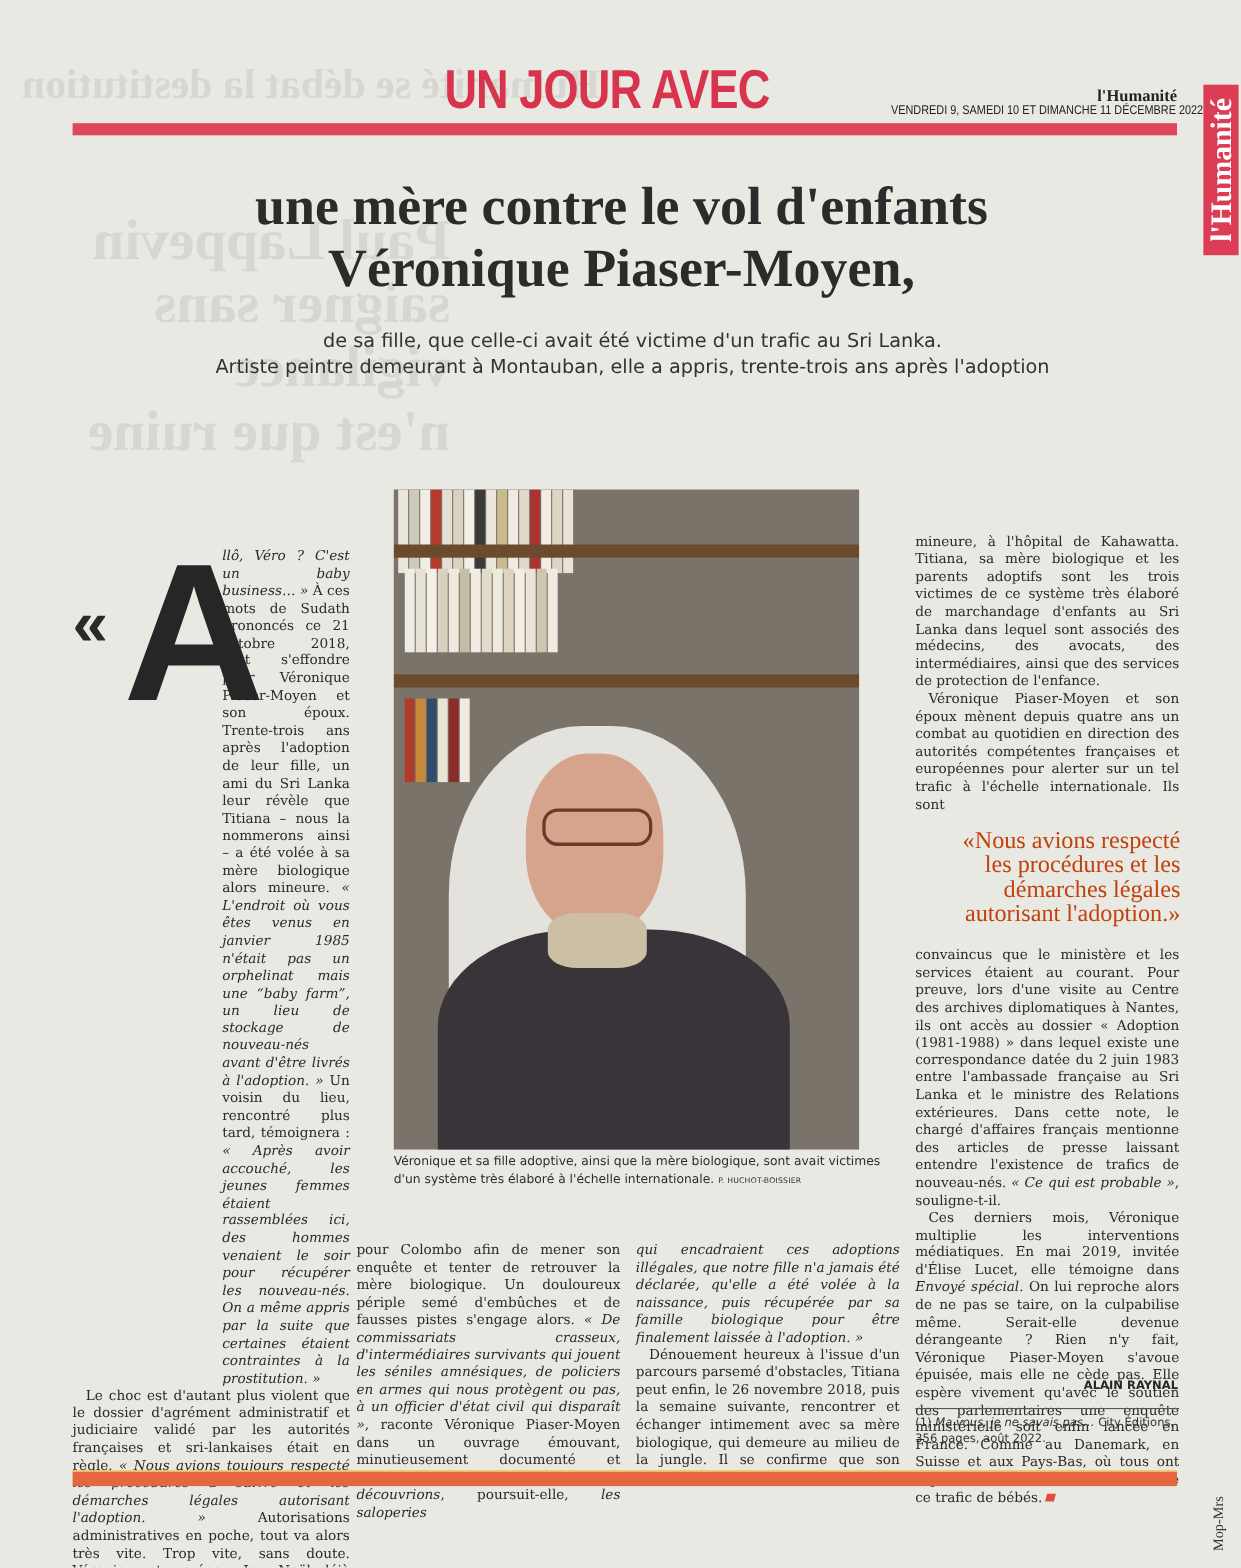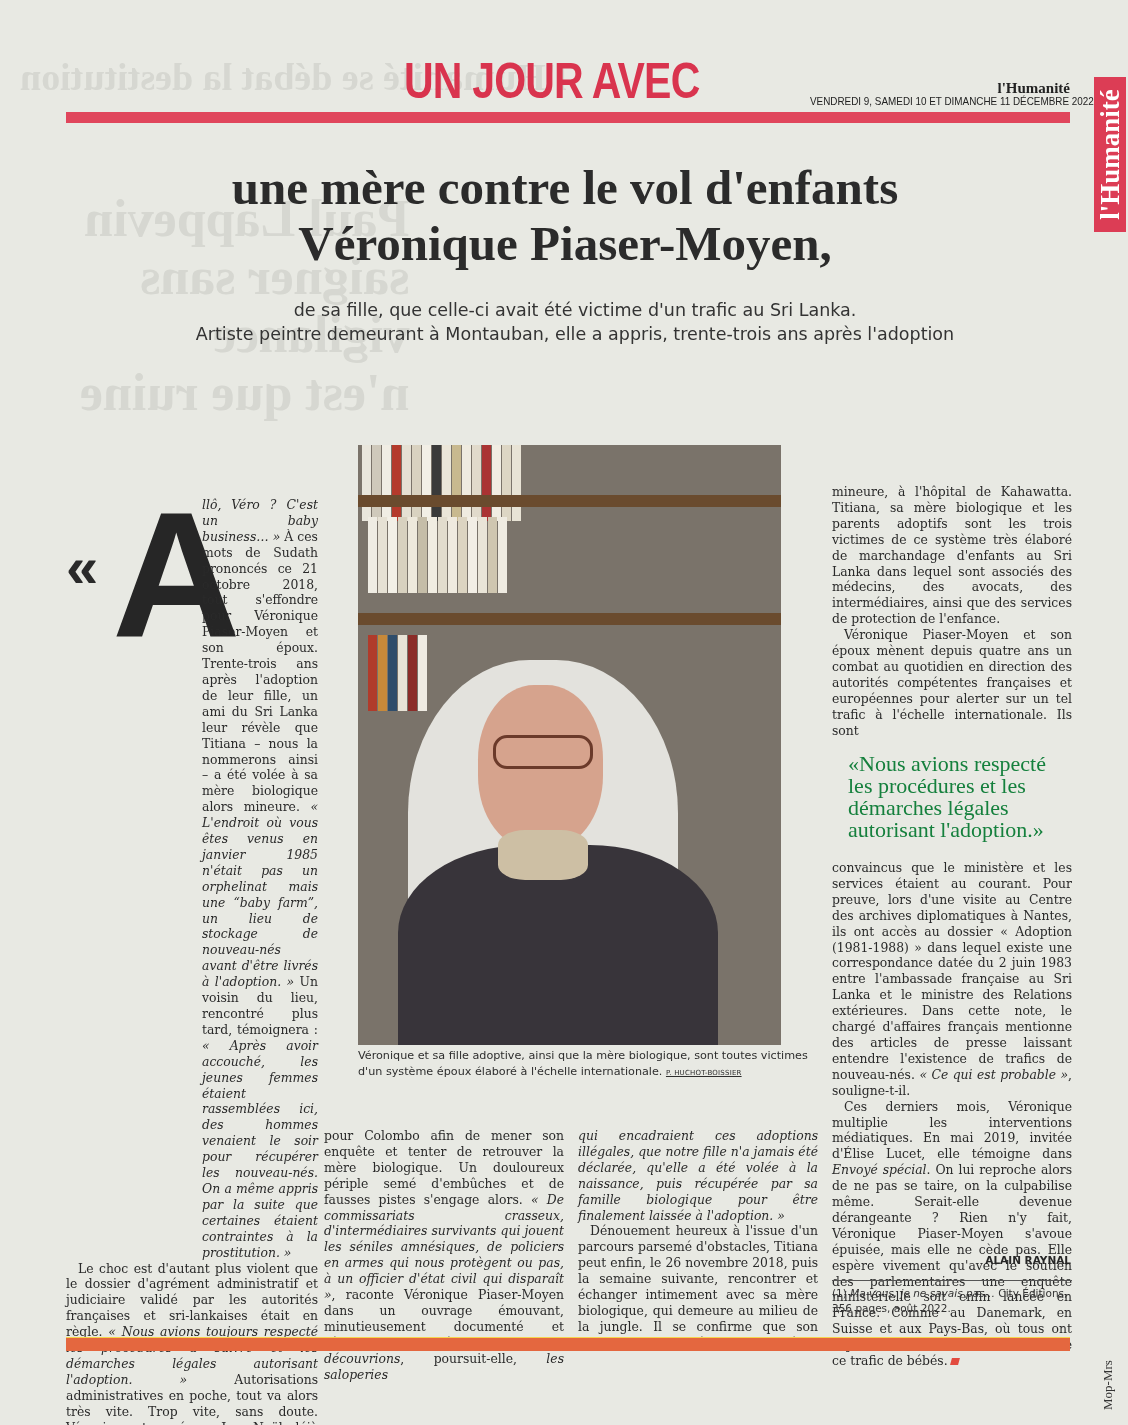--- a/index.html
+++ b/index.html
@@ -66,24 +66,24 @@
   .books i { display:block; width:9px; height:100%; }
   .person-hair { position:absolute; left:50px; top:215px; width:270px; height:340px; border-radius:45% 45% 20% 20%; background:#e3e2dd; }
   .person-face { position:absolute; left:120px; top:240px; width:125px; height:165px; border-radius:45%; background:#d6a38d; }
   .person-glasses { position:absolute; left:135px; top:290px; width:100px; height:34px; border:3px solid #6b3a2a; border-radius:14px; box-sizing:border-box; }
   .person-body { position:absolute; left:40px; top:400px; width:320px; height:220px; border-radius:40% 40% 0 0; background:#38343a; }
   .scarf { position:absolute; left:140px; top:385px; width:90px; height:50px; background:#cdbfa4; border-radius:30%; }
   .caption {
     position:absolute; left:358px; top:1048px; width:470px;
     font-family:"DejaVu Sans", sans-serif; font-size:11.2px; line-height:16px; color:#2e2e2e;
   }
-  .credit { font-size:7px; text-transform:uppercase; letter-spacing:0.2px;text-decoration:underline; }
+  .credit { font-size:7px; text-transform:uppercase; letter-spacing:0.2px; }
   .pullquote {
     position:absolute; left:848px; top:753px; width:225px;
-    font-family:"Liberation Serif", serif; font-size:22px; line-height:22px; color:#15803d;
+    font-family:"Liberation Serif", serif; font-size:22px; line-height:22px; color:#c2410c;text-align:right;
   }
   .signature {
     position:absolute; left:960px; top:1254px; width:111px; text-align:right;
     font-family:"DejaVu Sans", sans-serif; font-weight:bold; font-size:10.5px; color:#262626;
   }
   .end-mark { display:inline-block; width:8px; height:7px; background:#e24b3f; vertical-align:middle; margin-left:3px; transform:skewX(-15deg); }
   .footnote-rule { position:absolute; left:832px; top:1280px; width:240px; border-top:1px solid #555; }
   .footnote {
     position:absolute; left:832px; top:1286px; width:240px;
     font-family:"DejaVu Sans", sans-serif; font-size:10.5px; line-height:15px; color:#333;
@@ -175,21 +175,21 @@
       <i style="background:#8b2c28"></i>
       <i style="background:#efebe2"></i>
     </div>
   <div class="person-hair"></div>
   <div class="person-face"></div>
   <div class="person-glasses"></div>
   <div class="person-body"></div>
   <div class="scarf"></div>
 </div>
 <div class="caption">
-  <span>Véronique et sa fille adoptive, ainsi que la mère biologique, sont toutes victimes d'un système époux élaboré à l'échelle internationale.</span>
+  <span>Véronique et sa fille adoptive, ainsi que la mère biologique, sont avait victimes d'un système très élaboré à l'échelle internationale.</span>
   <span class="credit">P. HUCHOT-BOISSIER</span>
 </div>
 
 <div class="col" style="left:324px;top:1128px;width:240px;">
   <p>
     <span>pour Colombo afin de mener son enquête et tenter de retrouver la mère biologique. Un douloureux périple semé d'embûches et de fausses pistes s'engage alors. </span><em>« De commissariats crasseux, d'intermédiaires survivants qui jouent les séniles amnésiques, de policiers en armes qui nous protègent ou pas, à un officier d'état civil qui disparaît »</em><span>, raconte Véronique Piaser-Moyen dans un ouvrage émouvant, minutieusement documenté et récemment publié (1). </span><em>« Nous découvrions</em><span>, poursuit-elle, </span><em>les saloperies</em>
   </p>
 </div>
 
 <div class="col" style="left:578px;top:1128px;width:240px;">

